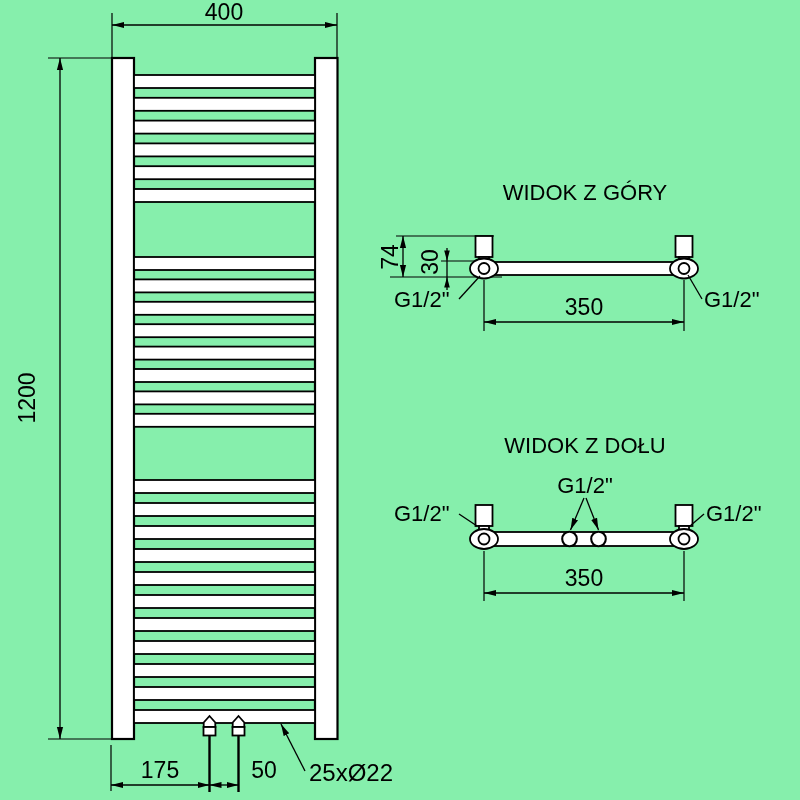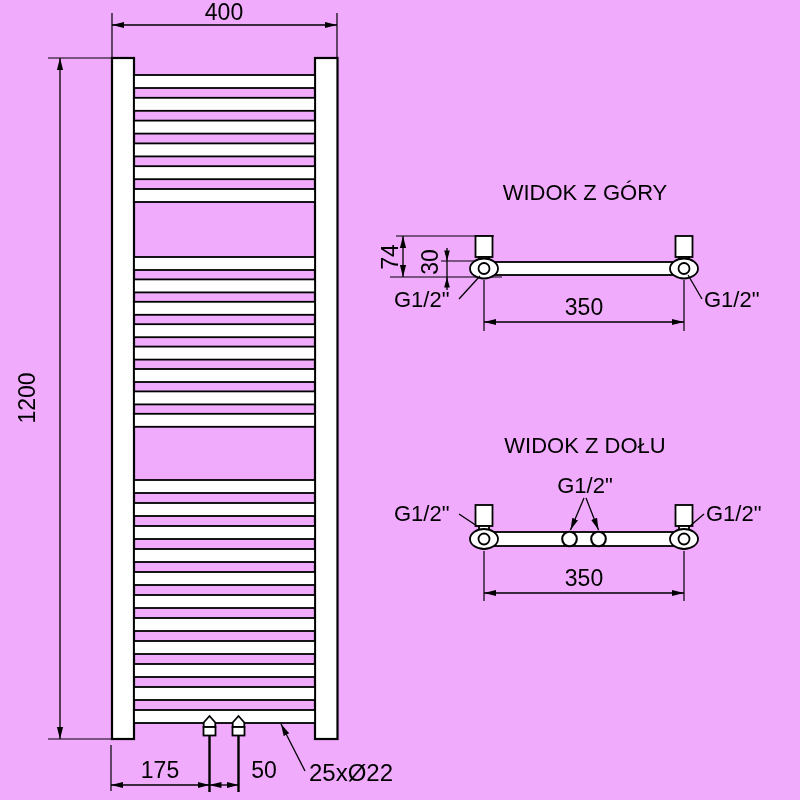--- a/index.html
+++ b/index.html
@@ -1,16 +1,16 @@
 <!DOCTYPE html>
 <html><head>
 <meta charset="utf-8">
 <style>
   html,body{margin:0;padding:0;background:#ffffff;}
-  .stage{position:relative;width:800px;height:800px;background:#f0abfc;overflow:hidden;
+  .stage{position:relative;width:800px;height:800px;background:#86efac;overflow:hidden;
          font-family:"Liberation Sans", sans-serif;}
   svg text{font-family:"Liberation Sans", sans-serif;fill:#000;}
   .outline{fill:#fff;stroke:#000;stroke-width:2.2;}
   .rung{fill:#fff;stroke:#000;stroke-width:1.8;}
   .part{fill:#fff;stroke:#000;stroke-width:1.8;}
   .dim{stroke:#000;stroke-width:1.3;fill:none;}
   .ext{stroke:#000;stroke-width:1.2;fill:none;}
   .leader{stroke:#000;stroke-width:1.3;fill:none;}
   .pipe{stroke:#000;stroke-width:2.4;}
   .dim-text{font-size:23px;}

